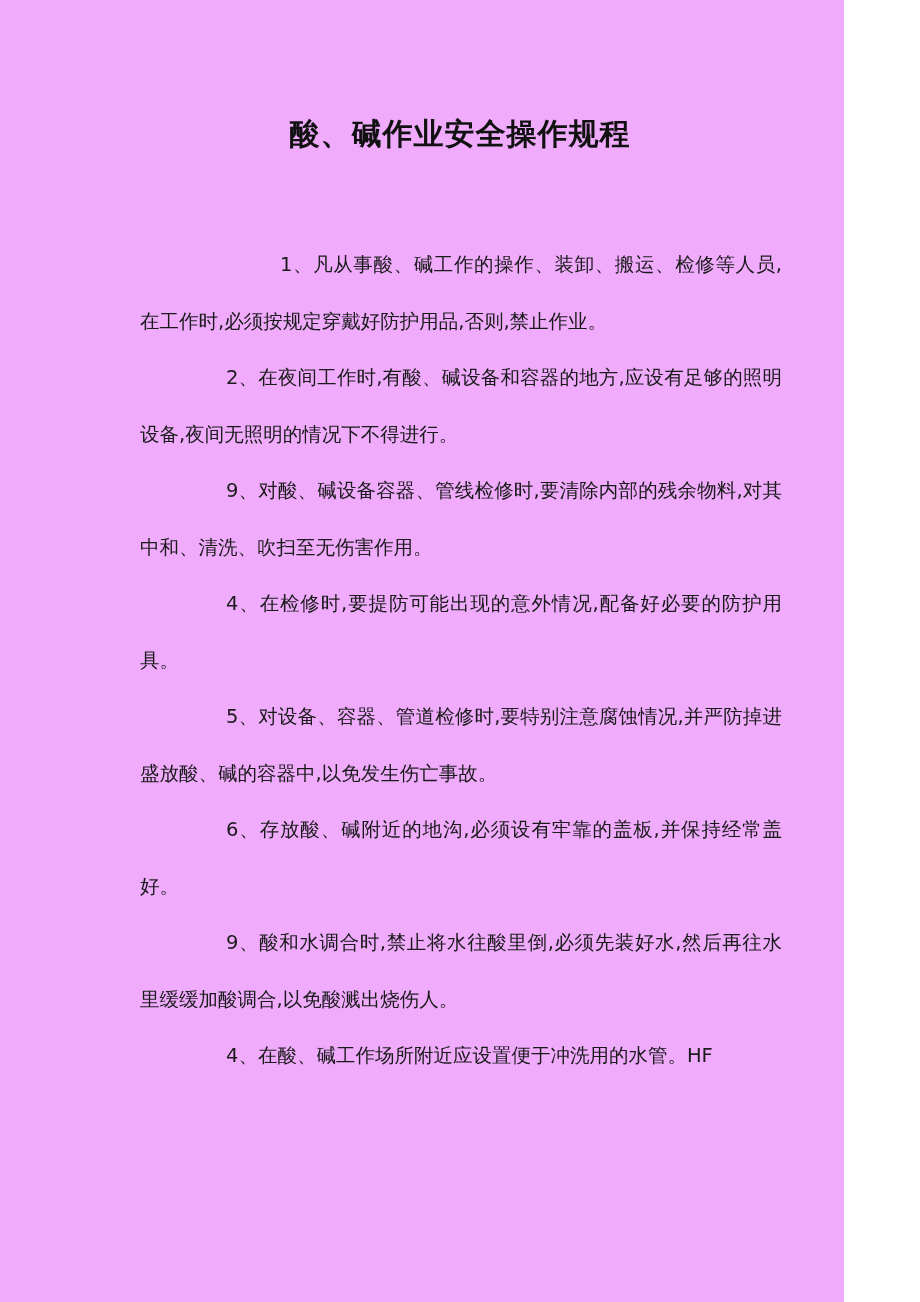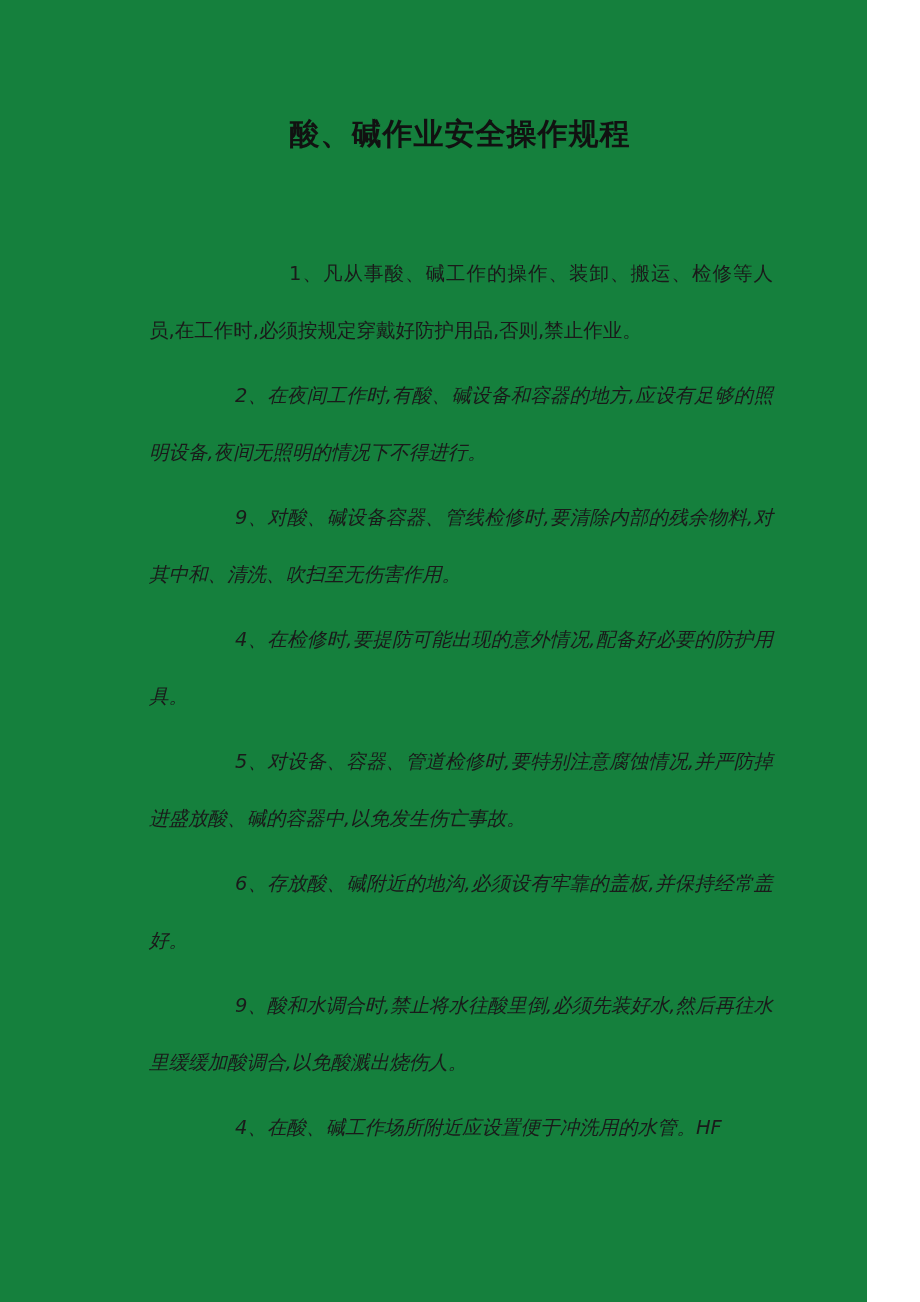--- a/index.html
+++ b/index.html
@@ -14,22 +14,21 @@
       overflow: hidden;
       font-family: "DejaVu Sans", "Liberation Sans", sans-serif;
       color: #1a1a1a;
     }
     .page {
       position: absolute;
       left: 0;
       top: 0;
       width: 844px;
       height: 1302px;
-      background: #15803d;
-      padding-left: 23px;
+      background: #f0abfc;
     }
     .title {
       position: absolute;
       left: 0;
       width: 920px;
       top: 112px;
       text-align: center;
       font-size: 30px;
       font-weight: bold;
       letter-spacing: 1px;
@@ -38,26 +37,26 @@
     }
     .body {
       position: absolute;
       left: 140px;
       width: 642px;
       font-size: 19.5px;
       line-height: 56.5px;
       color: #1a1a1a;
     }
     .para {
-      margin: 9px;
+      margin: 0;
       text-align: justify;
       text-align-last: left;
     }
     .para.first { text-indent: 140px; }
-    .para.rest { text-indent: 86px; font-style: italic; }
+    .para.rest { text-indent: 86px; }
   </style>
 </head>
 <body>
 
 <div class="page">
   <div class="title">酸、碱作业安全操作规程</div>
 
   <div class="body" style="top: 237px;">
     <p class="para first">1、凡从事酸、碱工作的操作、装卸、搬运、检修等人员,在工作时,必须按规定穿戴好防护用品,否则,禁止作业。</p>
     <p class="para rest">2、在夜间工作时,有酸、碱设备和容器的地方,应设有足够的照明设备,夜间无照明的情况下不得进行。</p>

